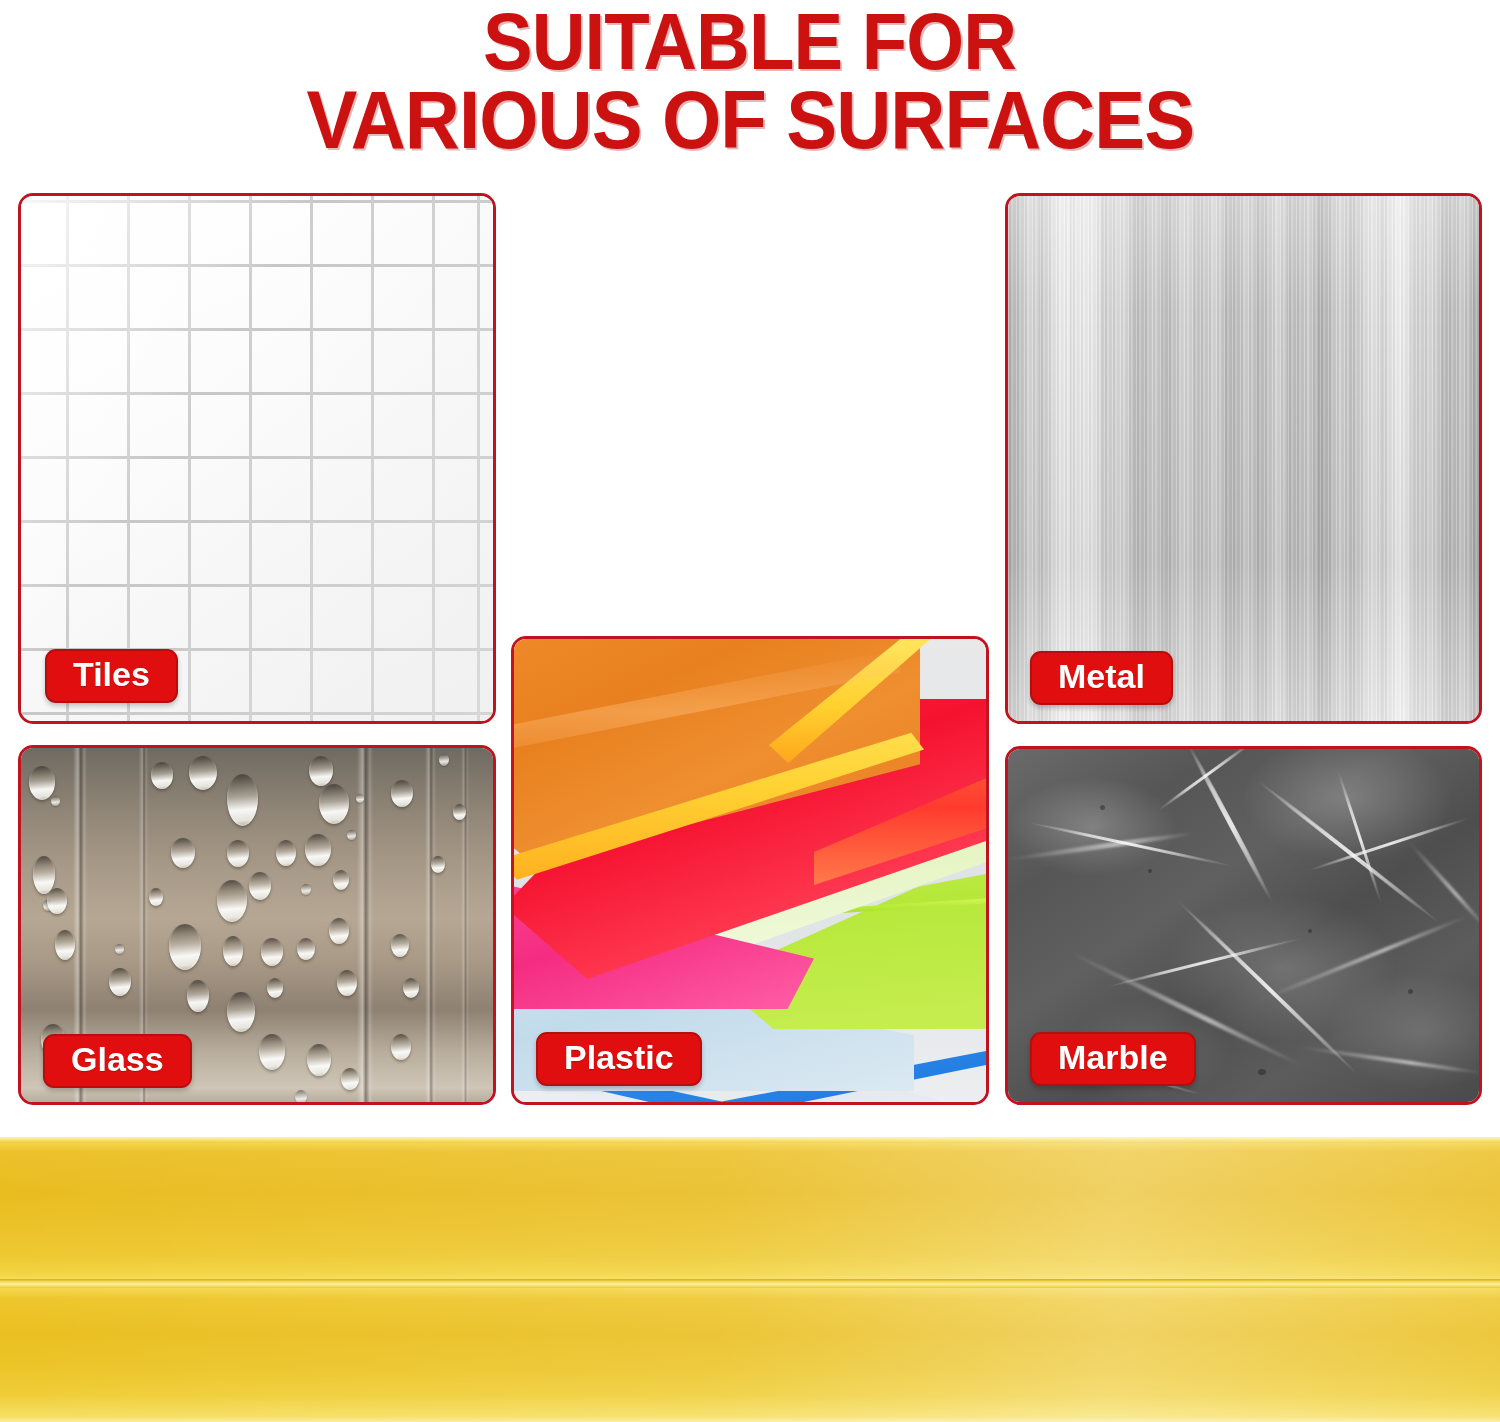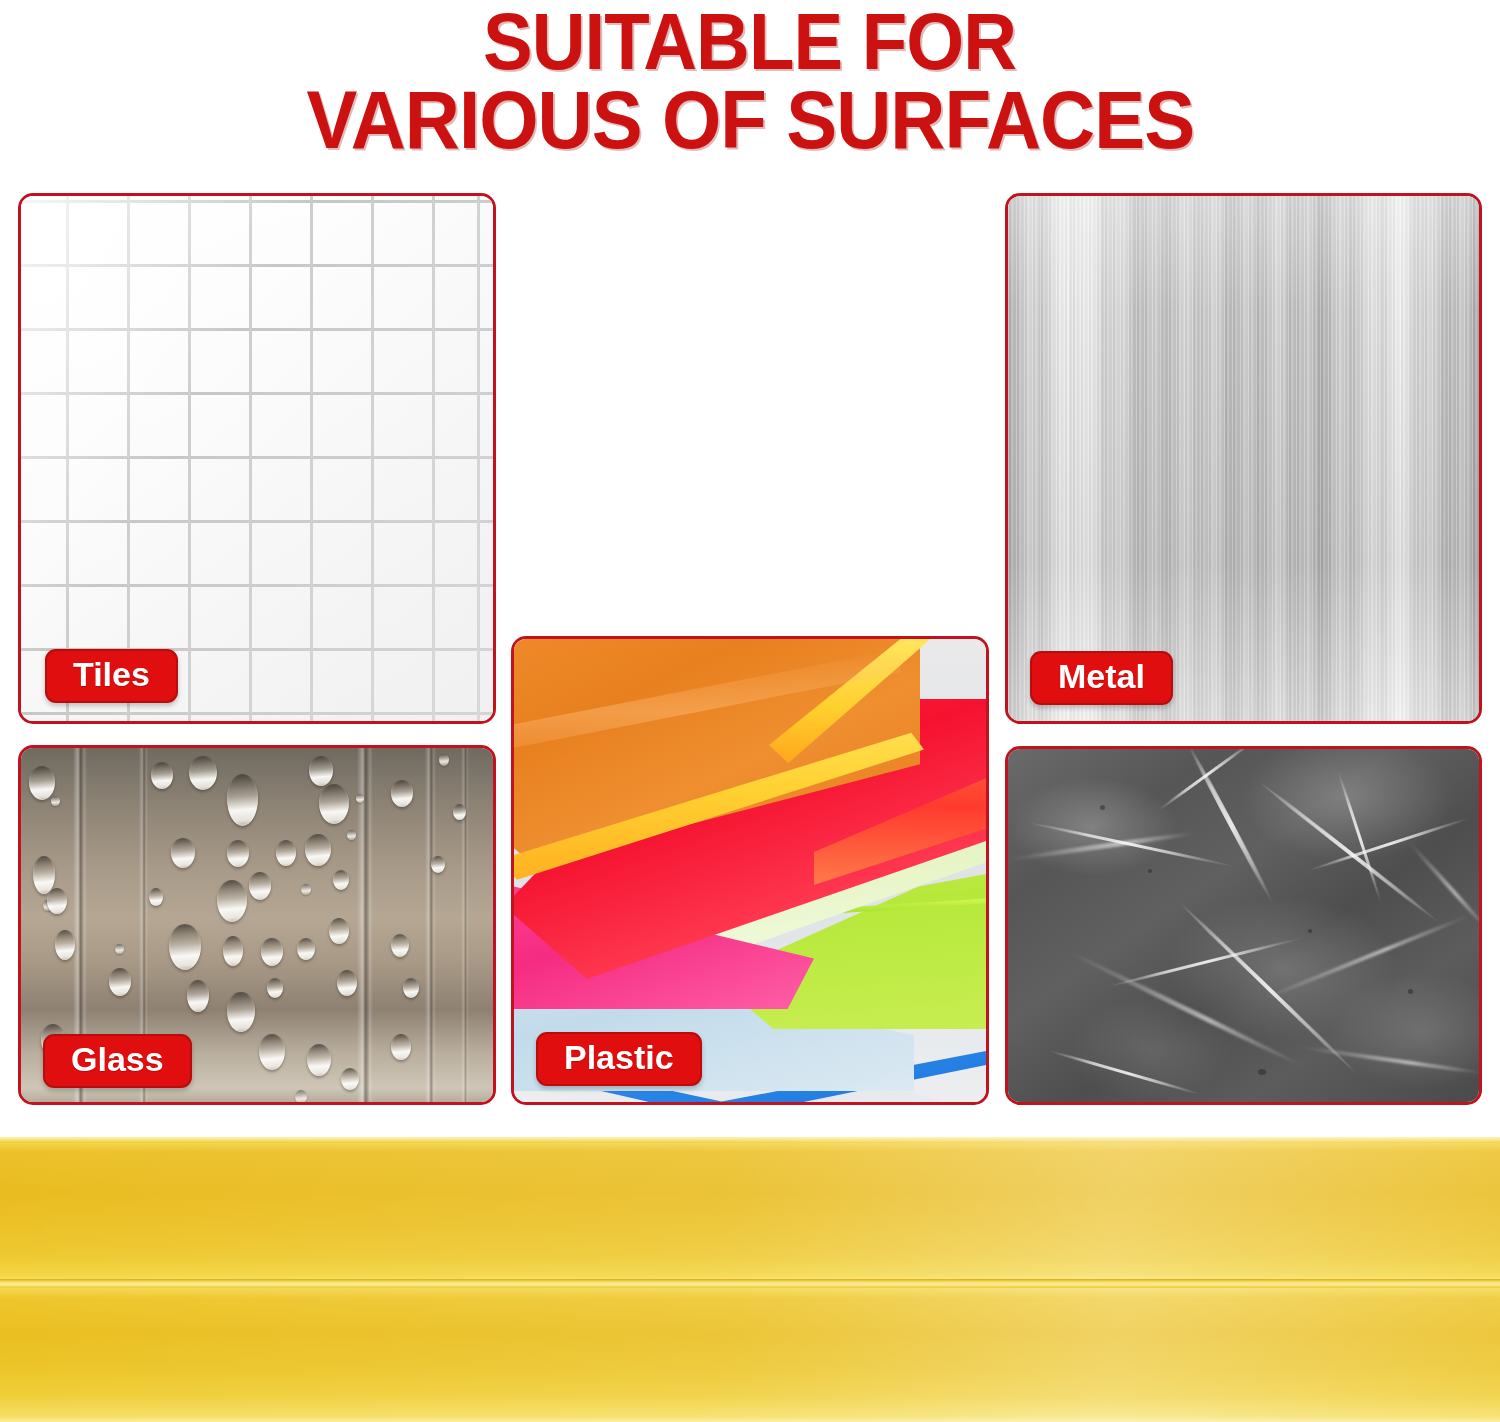--- a/index.html
+++ b/index.html
@@ -381,20 +381,21 @@
     <div class="vein" style="left:40px;top:300px;width:160px;height:3px;transform:rotate(16deg);transform-origin:left center;"></div>
     <div class="vein2" style="left:290px;top:296px;width:190px;height:4px;transform:rotate(8deg);transform-origin:left center;"></div>
     <div class="vein" style="left:150px;top:60px;width:120px;height:3px;transform:rotate(-36deg);transform-origin:left center;"></div>
 
     <div class="speck" style="left:92px;top:56px;width:5px;height:5px;"></div>
     <div class="speck" style="left:300px;top:180px;width:4px;height:4px;"></div>
     <div class="speck" style="left:250px;top:320px;width:8px;height:6px;"></div>
     <div class="speck" style="left:400px;top:240px;width:5px;height:5px;"></div>
     <div class="speck" style="left:140px;top:120px;width:4px;height:4px;"></div>
 
+    <div class="badge">Marble</div>
   </div>
 
 </div>
 
 <div class="ybar ybar-top">
   <div class="ybar-gloss"></div>
 </div>
 <div class="ybar ybar-seam"></div>
 <div class="ybar ybar-bot">
   <div class="ybar-gloss"></div>

